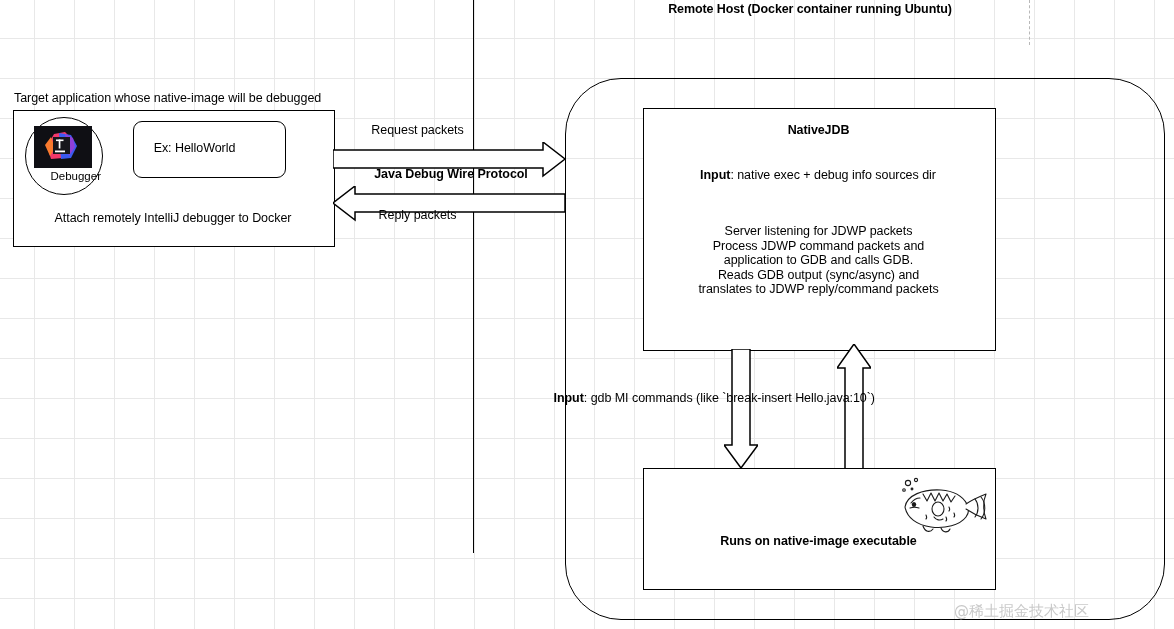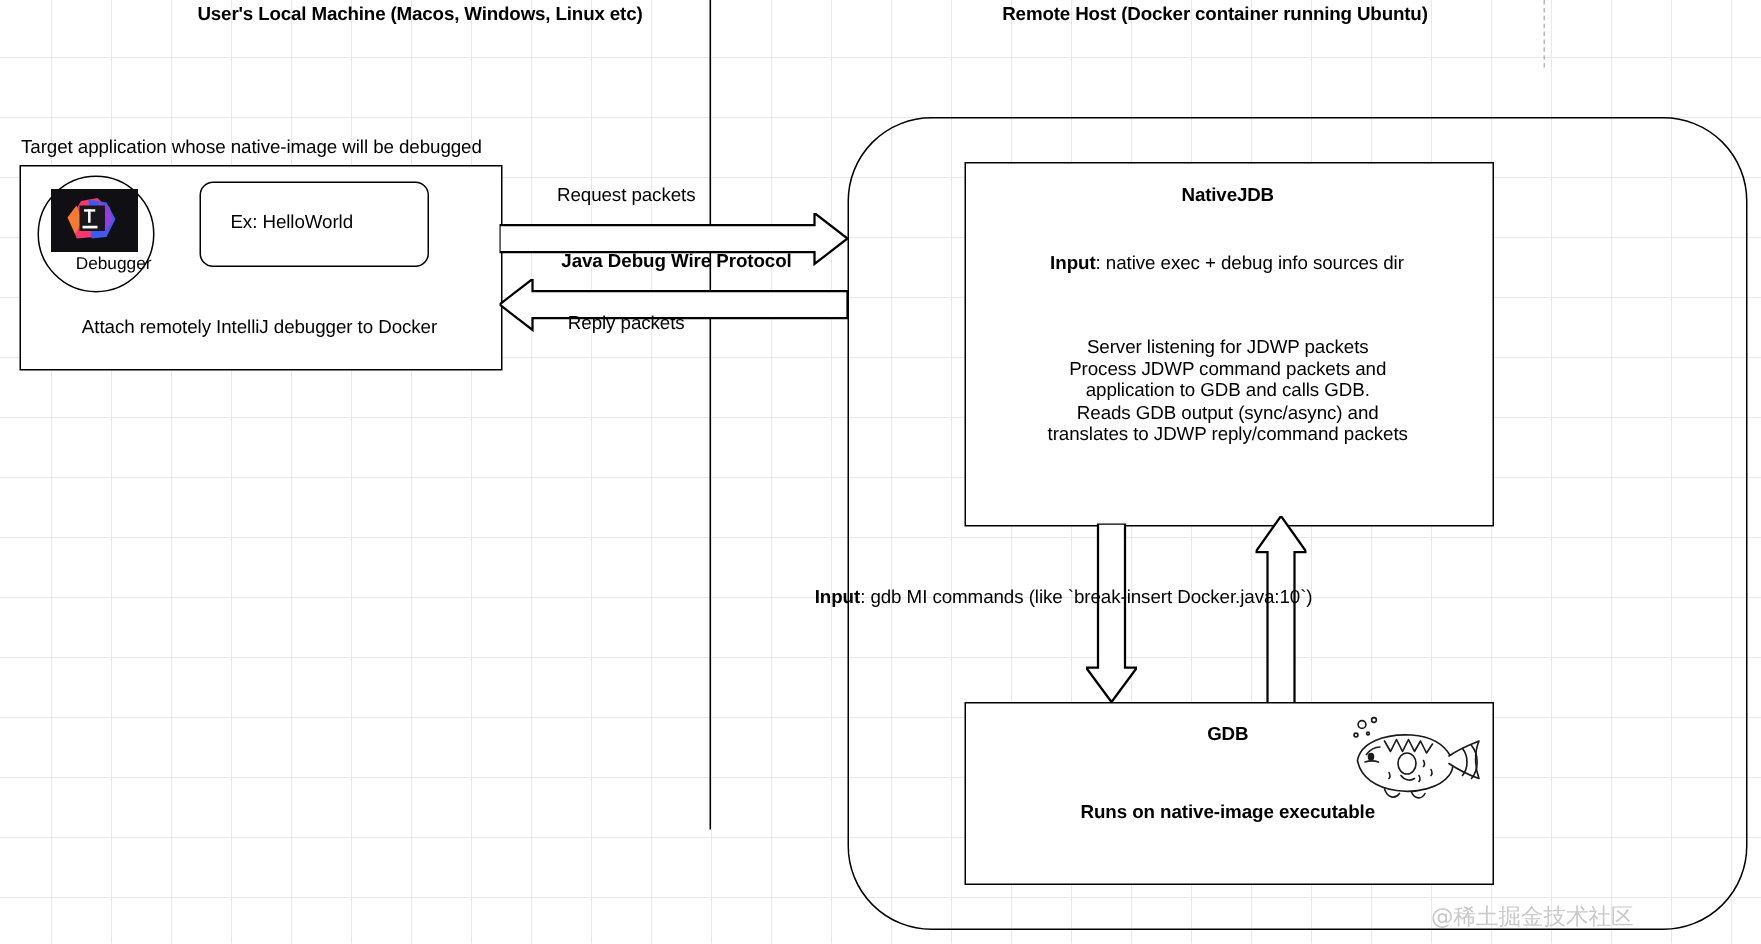--- a/index.html
+++ b/index.html
@@ -120,21 +120,20 @@
     left: 954px; top: 602px; width: 210px;
     font-size: 15px; color: #c9c9c9; text-align: left;
     font-family: "DejaVu Sans", sans-serif;
   }
 </style>
 </head>
 <body>
 
 <div id="canvas">
 
-  <div class="abs ttl" id="local-title">User's Local Machine (Macos, Windows, Linux etc)</div>
   <div class="abs ttl" id="remote-title">Remote Host (Docker container running Ubuntu)</div>
 
   <div class="abs divider"></div>
   <div class="abs dashed-divider"></div>
 
   <div class="abs plain" id="local-caption">Target application whose native-image will be debugged</div>
 
   <div class="abs" id="local-box"></div>
 
   <div class="abs" id="debugger-circle"></div>
@@ -193,25 +192,24 @@
     <svg width="34" height="120" viewBox="0 0 34 120" xmlns="http://www.w3.org/2000/svg">
       <polygon points="8,0 26,0 26,96 34,96 17,119 0,96 8,96" fill="#ffffff" stroke="#000000" stroke-width="1.5"></polygon>
     </svg>
   </div>
   <div class="abs" id="arrow-up">
     <svg width="34" height="126" viewBox="0 0 34 126" xmlns="http://www.w3.org/2000/svg">
       <polygon points="17,0 34,24 26,24 26,125 8,125 8,24 0,24" fill="#ffffff" stroke="#000000" stroke-width="1.5"></polygon>
     </svg>
   </div>
   <div class="abs plain" id="lbl-gdbin">
-    <span class="bold">Input</span><span>: gdb MI commands (like `break-insert Docker.java:10`)</span>
+    <span class="bold">Input</span><span>: gdb MI commands (like `break-insert Hello.java:10`)</span>
   </div>
 
   <div class="abs" id="gdb-box"></div>
-  <div class="abs ttl" id="gdb-title">GDB</div>
   <div class="abs plain bold" id="gdb-body">
     <div>Runs on native-image executable</div>
   </div>
   <div class="abs" id="gdb-fish">
     <svg width="92" height="60" viewBox="0 0 92 60" xmlns="http://www.w3.org/2000/svg">
       <g fill="none" stroke="#1a1a1a" stroke-width="1.1" stroke-linecap="round" stroke-linejoin="round">
         <circle cx="11" cy="6" r="2.6"></circle>
         <circle cx="19" cy="3" r="1.6"></circle>
         <circle cx="7" cy="13" r="1.3"></circle>
         <circle cx="15" cy="12" r="0.9"></circle>

